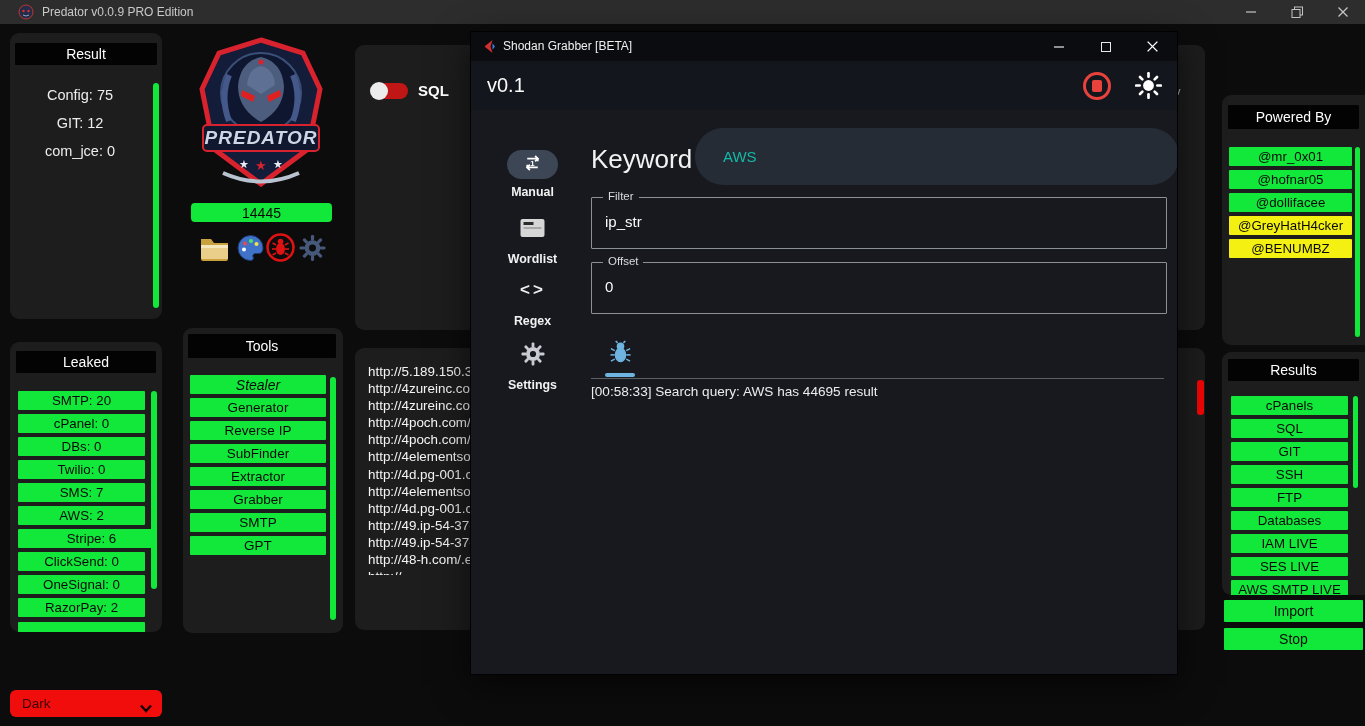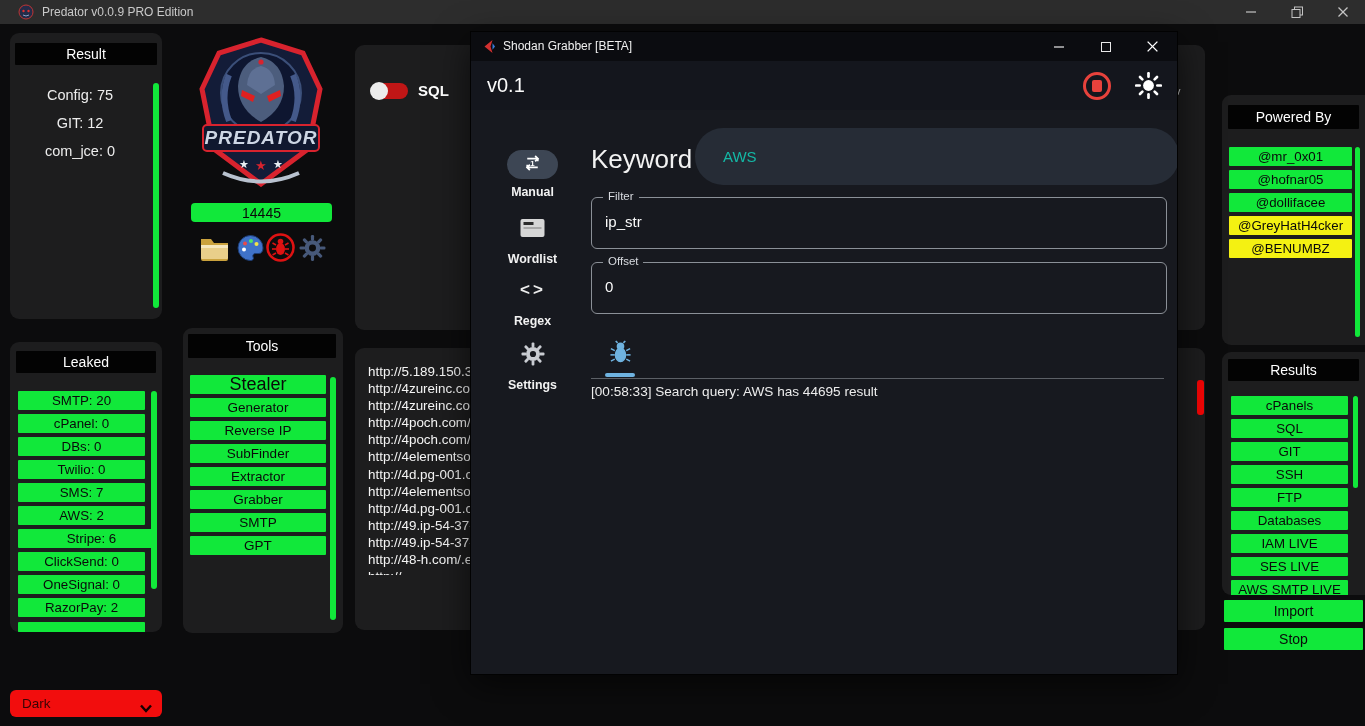--- a/index.html
+++ b/index.html
@@ -26,21 +26,21 @@
   
   .theme{position:absolute;left:10px;top:690px;width:152px;height:27px;background:#f20d0d;border-radius:6px;}
   .theme .val{position:absolute;left:12px;top:0;line-height:27px;font-size:13.5px;color:#380404;}
   
   .modal{position:absolute;left:471px;top:32px;width:706px;height:642px;background:#17191f;
          box-shadow:0 0 0 1px #020202,0 10px 34px rgba(0,0,0,.65);overflow:hidden;}
   .m-titlebar{position:absolute;left:0;top:0;width:706px;height:29px;background:#0b0c10;}
   .m-titlebar .ttl{position:absolute;left:32px;top:0;line-height:29px;font-size:12px;color:#f0f0f0;}
   .m-header{position:absolute;left:0;top:29px;width:706px;height:49px;background:#14161d;}
   .navlabel{position:absolute;width:75px;text-align:center;font-size:12.4px;font-weight:bold;color:#f2f2f2;}
-  .fieldbox{position:absolute;border:1px solid #8b9097;border-radius:6px;width:574px;height:50px;}
+  .fieldbox{position:absolute;border:1px solid #8b9097;border-radius:1px;width:574px;height:50px;}
   .fieldbox .legend{position:absolute;left:11px;top:-8px;background:#17191f;padding:0 5px;font-size:11.5px;color:#d8dbe0;}
   .fieldbox .val{position:absolute;left:13px;top:15px;font-size:15px;color:#fafafa;}
   .logline{font-size:13.6px;line-height:20px;color:#ececec;white-space:nowrap;}
 </style>
 </head>
 <body>
 
 <div class="stage">
 
   <div class="abs titlebar">
@@ -165,21 +165,21 @@
             <rect x="0.5" y="10.6" width="5" height="2.8" rx="1"></rect>
             <rect x="18.5" y="10.6" width="5" height="2.8" rx="1"></rect>
           </g>
         </g>
         <circle cx="12" cy="12" r="3.1" fill="#0c0c0d"></circle>
       </svg>
   </span>
 
   <div class="panel" style="left:183px;top:328px;width:160px;height:305px;">
     <div class="pill" style="left:5px;top:6px;width:148px;height:24px;">Tools</div>
-    <div class="gbtn" style="left:7px;top:47px;width:136px;height:19px;font-size:18px;">Stealer</div>
+    <div class="gbtn" style="left:7px;top:47px;width:136px;height:19px;font-size:14px;font-style:italic;">Stealer</div>
     <div class="gbtn" style="left:7px;top:70px;width:136px;height:19px;font-size:13.5px;">Generator</div>
     <div class="gbtn" style="left:7px;top:93px;width:136px;height:19px;font-size:13.5px;">Reverse IP</div>
     <div class="gbtn" style="left:7px;top:116px;width:136px;height:19px;font-size:13.5px;">SubFinder</div>
     <div class="gbtn" style="left:7px;top:139px;width:136px;height:19px;font-size:13.5px;">Extractor</div>
     <div class="gbtn" style="left:7px;top:162px;width:136px;height:19px;font-size:13.5px;">Grabber</div>
     <div class="gbtn" style="left:7px;top:185px;width:136px;height:19px;font-size:13.5px;">SMTP</div>
     <div class="gbtn" style="left:7px;top:208px;width:136px;height:19px;font-size:13.5px;">GPT</div>
     <div class="vscroll" style="left:147px;top:49px;width:6px;height:243px;"></div>
   </div>
 

